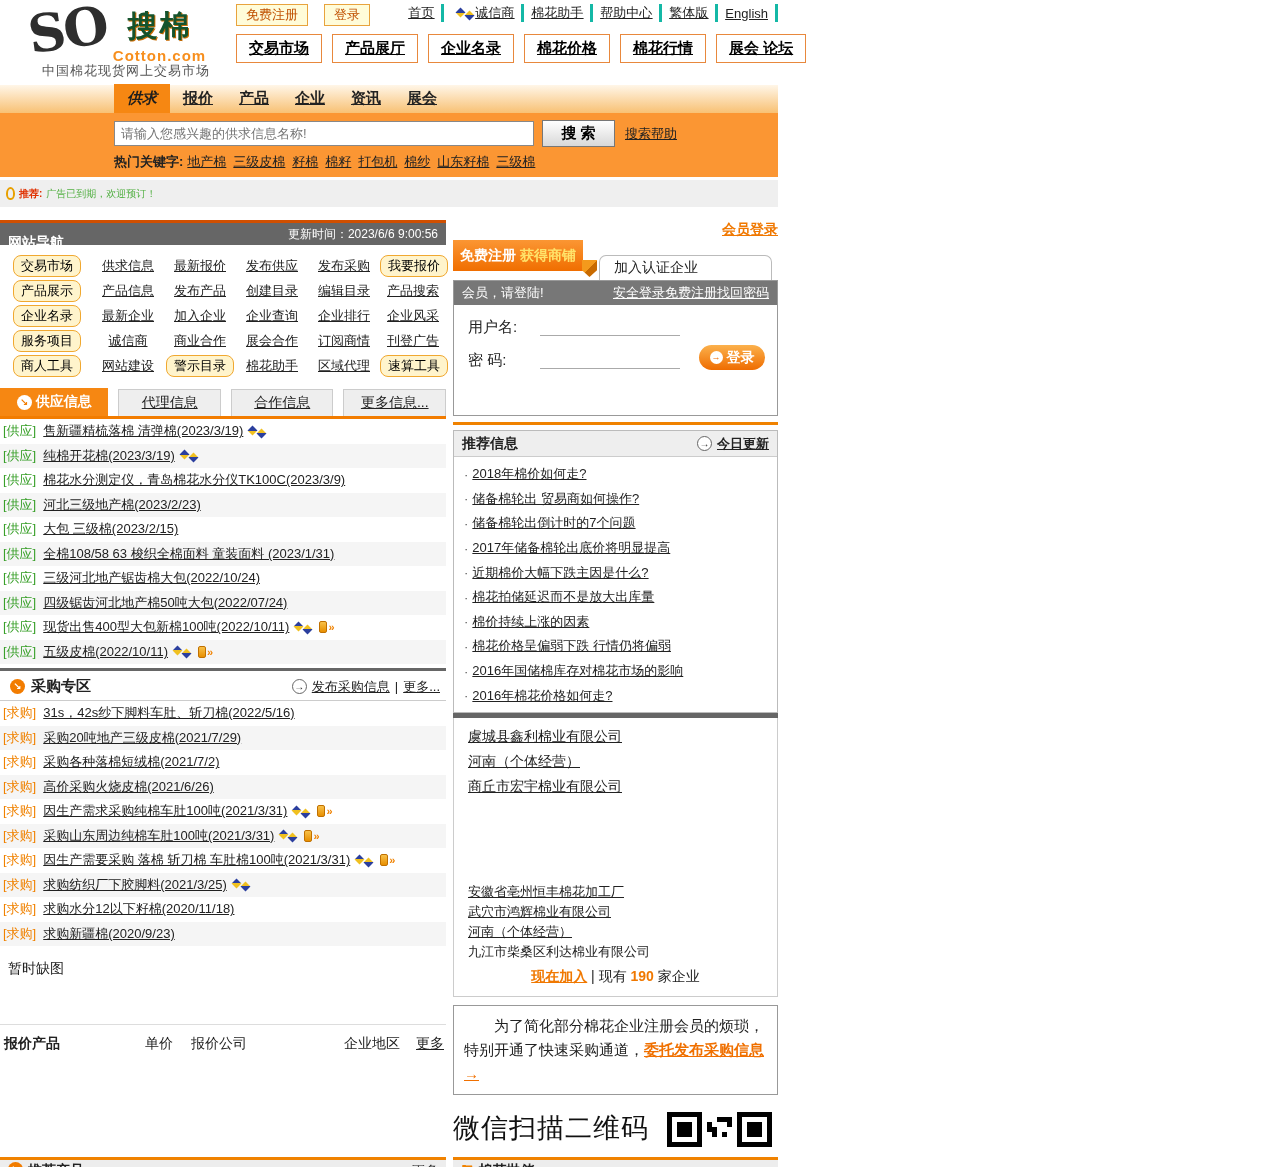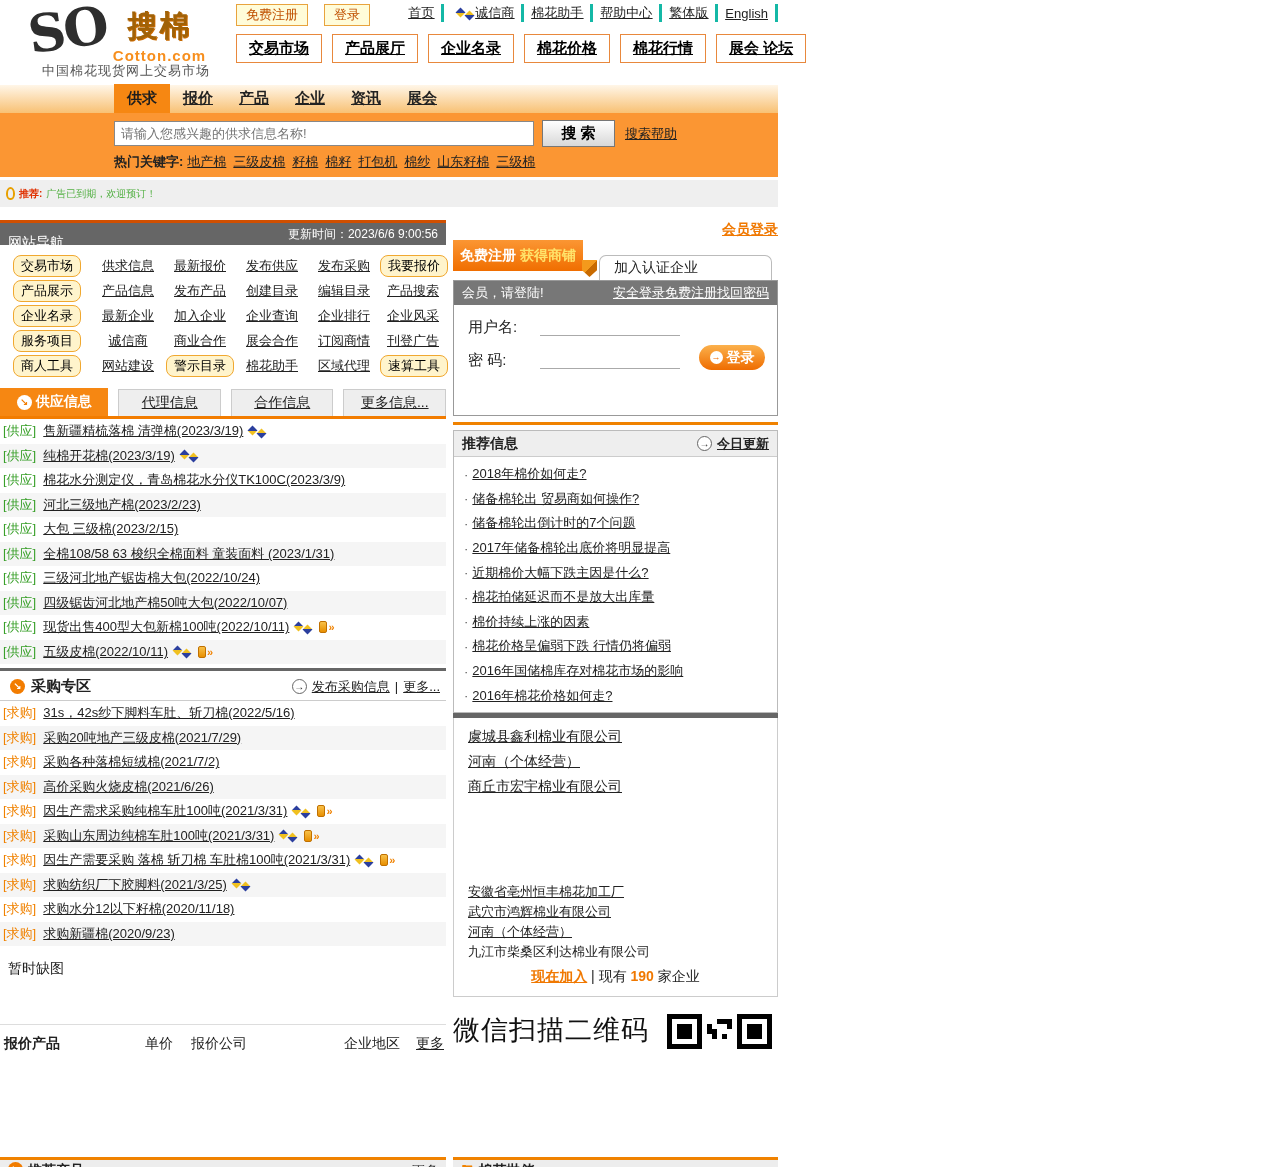--- a/index.html
+++ b/index.html
@@ -6,35 +6,35 @@
   html,body { background:#fff; }
   body { width:1280px; height:1167px; font-family:"Liberation Sans","DejaVu Sans",sans-serif; color:#222; overflow:hidden; position:relative; }
   .page { width:778px; position:relative; }
   a, .lnk { color:#222; text-decoration:underline; cursor:pointer; }
 
   
   .header { height:85px; position:relative; }
   .logo { position:absolute; left:28px; top:2px; display:flex; align-items:flex-start; }
   .logo-so { font-size:52px; font-weight:bold; color:#2e2e2e; letter-spacing:-2px; transform:rotate(-8deg); line-height:56px; font-family:"DejaVu Serif",serif; }
   .logo-right { margin-left:6px; margin-top:4px; text-align:center; }
-  .logo-cn { font-size:30px; font-weight:bold; color:#a16207; text-shadow:1px 1px 0 #c96a00; letter-spacing:2px; }
+  .logo-cn { font-size:30px; font-weight:bold; color:#14532d; text-shadow:1px 1px 0 #c96a00; letter-spacing:2px; }
   .logo-domain { font-size:15px; font-weight:bold; color:#f78f1e; letter-spacing:1px; }
   .tagline { position:absolute; left:42px; top:62px; font-size:13px; color:#555; letter-spacing:1px; }
   .topbtns { position:absolute; left:236px; top:4px; display:flex; gap:16px; }
   .topbtn { background:#fffcd9; border:1px solid #e8a33d; padding:1px 9px; font-size:13px; color:#c05000; cursor:pointer; }
   .toplinks { position:absolute; right:0; top:4px; display:flex; list-style:none; font-size:13px; }
   .toplinks li { border-right:3px solid #14b8a6; padding:0 7px; display:flex; align-items:center; gap:2px;text-decoration:underline; }
   .mainnav { position:absolute; left:236px; top:34px; display:flex; gap:10px; }
   .mainnav-btn { background:#fff; border:1px solid #e8883d; padding:4px 12px; font-size:15px; font-weight:bold; text-decoration:underline; cursor:pointer; white-space:nowrap; }
 
   
   .band { }
   .tabrow { height:28px; background:linear-gradient(#fff6e8,#f8c174); display:flex; align-items:flex-end; padding-left:114px; }
   .btab { font-size:15px; font-weight:bold; padding:5px 13px; text-decoration:underline; cursor:pointer; }
-  .btab.active { background:#f68712; text-decoration:none; color:#1d1d1d; }
+  .btab.active { background:#f68712; text-decoration:none; color:#1d1d1d;font-style:italic; }
   .searchrow { background:#fb9633; padding:7px 0 3px 114px; display:flex; align-items:center; }
   .searchinput { width:420px; height:25px; border:1px solid #888; font-size:13px; padding:0 6px; }
   .searchbtn { width:73px; height:27px; margin-left:8px; background:linear-gradient(#ffffff,#d8d8d8); border:1px solid #777; font-size:15px; font-weight:bold; cursor:pointer; }
   .helplink { margin-left:10px; font-size:13px; }
   .hotrow { background:#fb9633; padding:3px 0 6px 114px; font-size:13px; }
   .hotrow b { margin-right:4px; }
   .hotrow .lnk { margin-right:7px; }
 
   
   .promobar { margin-top:3px; background:#efefef; height:27px; display:flex; align-items:center; padding-left:6px; font-size:10px; gap:4px; }
@@ -42,21 +42,21 @@
   .promo-label { color:#e03000; font-weight:bold; }
   .promo-text { color:#53b043; }
 
   
   .main { display:flex; margin-top:13px; height:952px; }
   .colL { width:446px; position:relative; }
   .colR { width:325px; margin-left:7px; position:relative; }
 
   
   .sn-header { background:#666; border-top:3px solid #d04f00; color:#fff; display:flex; justify-content:space-between; align-items:center; padding:3px 8px; height:25px; }
-  .sn-title { font-size:14px; font-weight:normal;margin-top:18px; }
+  .sn-title { font-size:14px; font-weight:bold;margin-top:18px; }
   .sn-update { font-size:12px; }
   .sn-table { padding:8px 0 6px 2px; }
   .sn-row { display:flex; align-items:center; height:25px; }
   .sn-cell { text-align:center; font-size:13px; }
   .sn-cell.c0 { width:90px; } .sn-cell.c1 { width:72px; } .sn-cell.c2 { width:72px; }
   .sn-cell.c3 { width:72px; } .sn-cell.c4 { width:72px; } .sn-cell.c5 { width:66px; }
   .sn-btn { background:#fff4cc; border:1px solid #f0a830; border-radius:8px; padding:1px 7px; font-size:13px; cursor:pointer; white-space:nowrap; }
 
   
   .info-tabs { display:flex; align-items:flex-end; border-bottom:3px solid #f27c00; margin-top:4px; }
@@ -308,21 +308,21 @@
           <div class="lrow">
             <span class="ltag tag-supply">[供应]</span>
             <span class="ltitle lnk">全棉108/58 63 梭织全棉面料 童装面料 (2023/1/31)</span>
           </div>
           <div class="lrow">
             <span class="ltag tag-supply">[供应]</span>
             <span class="ltitle lnk">三级河北地产锯齿棉大包(2022/10/24)</span>
           </div>
           <div class="lrow">
             <span class="ltag tag-supply">[供应]</span>
-            <span class="ltitle lnk">四级锯齿河北地产棉50吨大包(2022/10/07)</span>
+            <span class="ltitle lnk">四级锯齿河北地产棉50吨大包(2022/07/24)</span>
           </div>
           <div class="lrow">
             <span class="ltag tag-supply">[供应]</span>
             <span class="ltitle lnk">现货出售400型大包新棉100吨(2022/10/11)</span>
             <span class="cert-icon">
               <i class="da"></i>
               <i class="db"></i>
             </span>
             <span class="phone-icon">
               <i></i>
@@ -552,20 +552,23 @@
           </div>
         <div class="merch-footer">
           <span class="lnk join">现在加入</span>
           <span>|</span>
           <span>现有</span>
           <span class="merch-count">190</span>
           <span>家企业</span>
         </div>
       </div>
 
+      <div class="notice-box">
+        <p><span>为了简化部分棉花企业注册会员的烦琐，特别开通了快速采购通道，</span><span class="notice-link lnk">委托发布采购信息→</span></p>
+      </div>
 
       <div class="wechat">
         <div class="wechat-text">
           <div>微信扫描二维码</div>
 
         </div>
         <div class="qr" id="qrcode">
             <div class="qr-cell" style="left: 56px; top: 11px; width: 5px; height: 5px;"></div>
             <div class="qr-cell" style="left: 61px; top: 11px; width: 5px; height: 5px;"></div>
             <div class="qr-cell" style="left: 66px; top: 11px; width: 5px; height: 5px;"></div>

